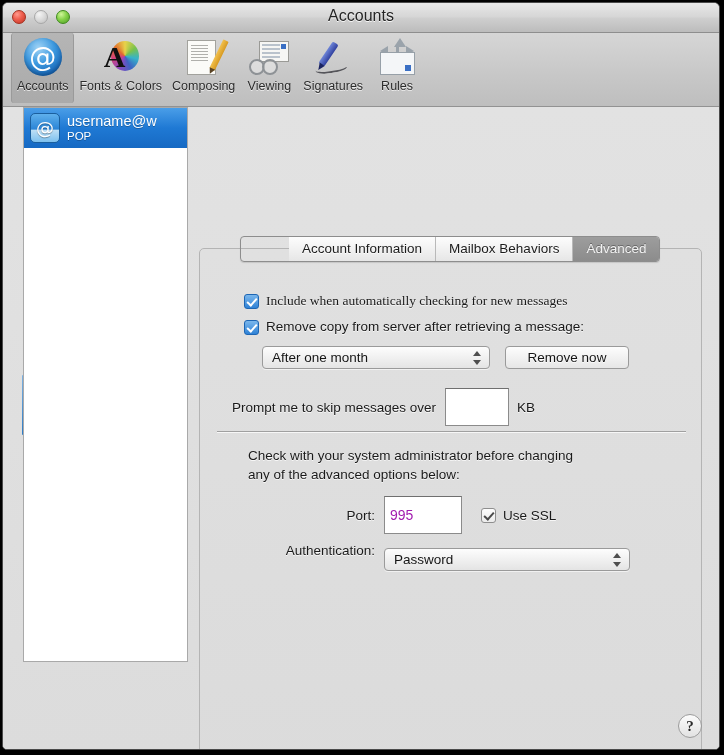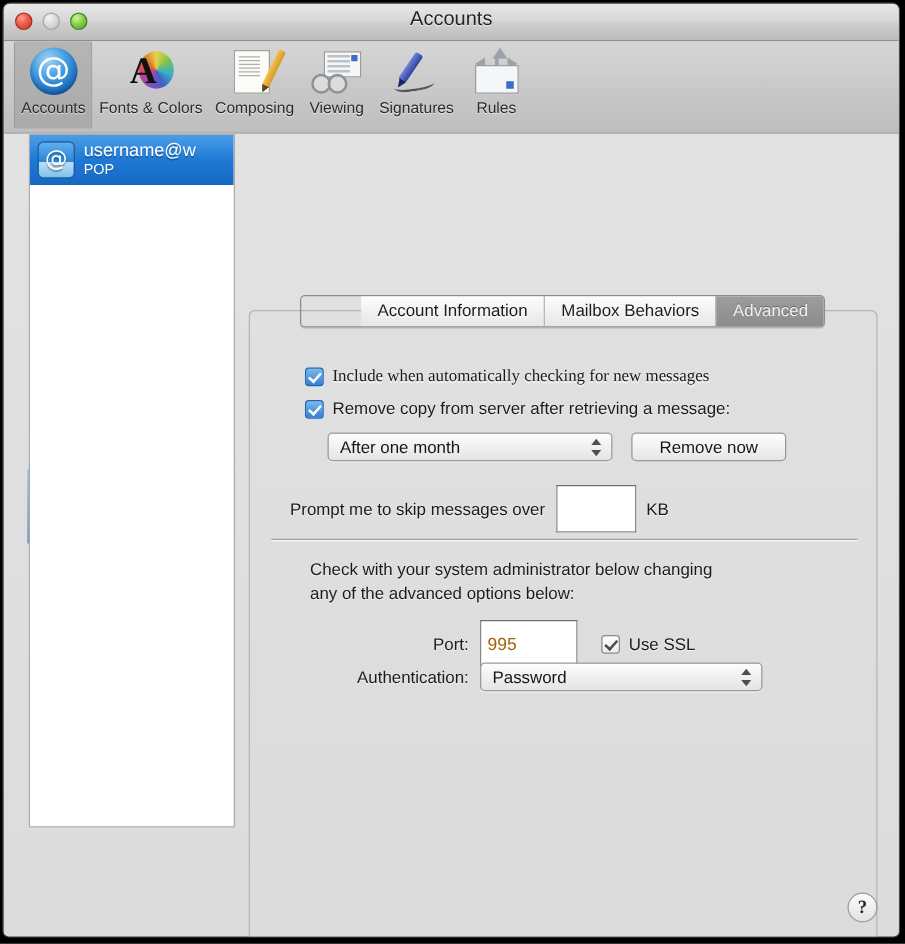--- a/index.html
+++ b/index.html
@@ -235,21 +235,21 @@
     background:linear-gradient(to bottom,#fdfdfd,#e6e6e6);
     display:flex;align-items:center;justify-content:center;padding:0 12px;
     font-size:13.5px;color:#141414;cursor:default;
     text-shadow:0 1px 0 rgba(255,255,255,.8);
     text-align:center;
   }
 
   .tfield{
     height:21px;box-sizing:border-box;background:#fff;
     border:1px solid #8b8b8b;border-top-color:#6f6f6f;
-    font-size:14px;color:#a16207;display:flex;align-items:center;padding:18px 5px;
+    font-size:14px;color:#a21caf;display:flex;align-items:center;padding:18px 5px;
   }
 
   .hsep{
     position:absolute;height:1px;background:#a0a0a0;
     box-shadow:0 1px 0 rgba(255,255,255,.75);
   }
 
   .helpbtn{
     position:absolute;right:17px;bottom:14px;width:24px;height:24px;border-radius:50%;
     border:1px solid #9c9c9c;box-sizing:border-box;
@@ -402,34 +402,34 @@
 
       <div class="row" style="position:absolute;left:32px;top:139px;">
         <span class="lbl">Prompt me to skip messages over</span>
         <span class="tfield" style="width:64px;margin:0 8px 0 9px;"></span>
         <span class="lbl">KB</span>
       </div>
 
       <div class="hsep" style="left:17px;top:182px;width:469px;"></div>
 
       <div style="position:absolute;left:48px;top:197px;line-height:19px;">
-        <div class="lbl">Check with your system administrator below changing</div>
+        <div class="lbl">Check with your system administrator before changing</div>
         <div class="lbl">any of the advanced options below:</div>
       </div>
 
       <div class="row" style="position:absolute;left:30px;top:247px;width:400px;">
         <span class="lbl" style="width:145px;text-align:right;">Port:</span>
         <span class="tfield" style="width:78px;margin-left:9px;height:23px;">995</span>
         <span class="cbox gray" style="margin-left:19px;margin-top:0;"></span>
         <span class="lbl">Use SSL</span>
       </div>
 
       <div class="row" style="position:absolute;left:30px;top:281px;width:440px;">
         <span class="lbl" style="width:145px;text-align:right;">Authentication:</span>
-        <span class="popup" style="width:226px;margin-left:9px;">
+        <span class="popup" style="width:246px;margin-left:9px;margin-top:18px;">
           <span>Password</span>
           <span class="arrows">
               <i class="u"></i>
               <i class="d"></i>
             </span>
         </span>
       </div>
 
     </div>
 

